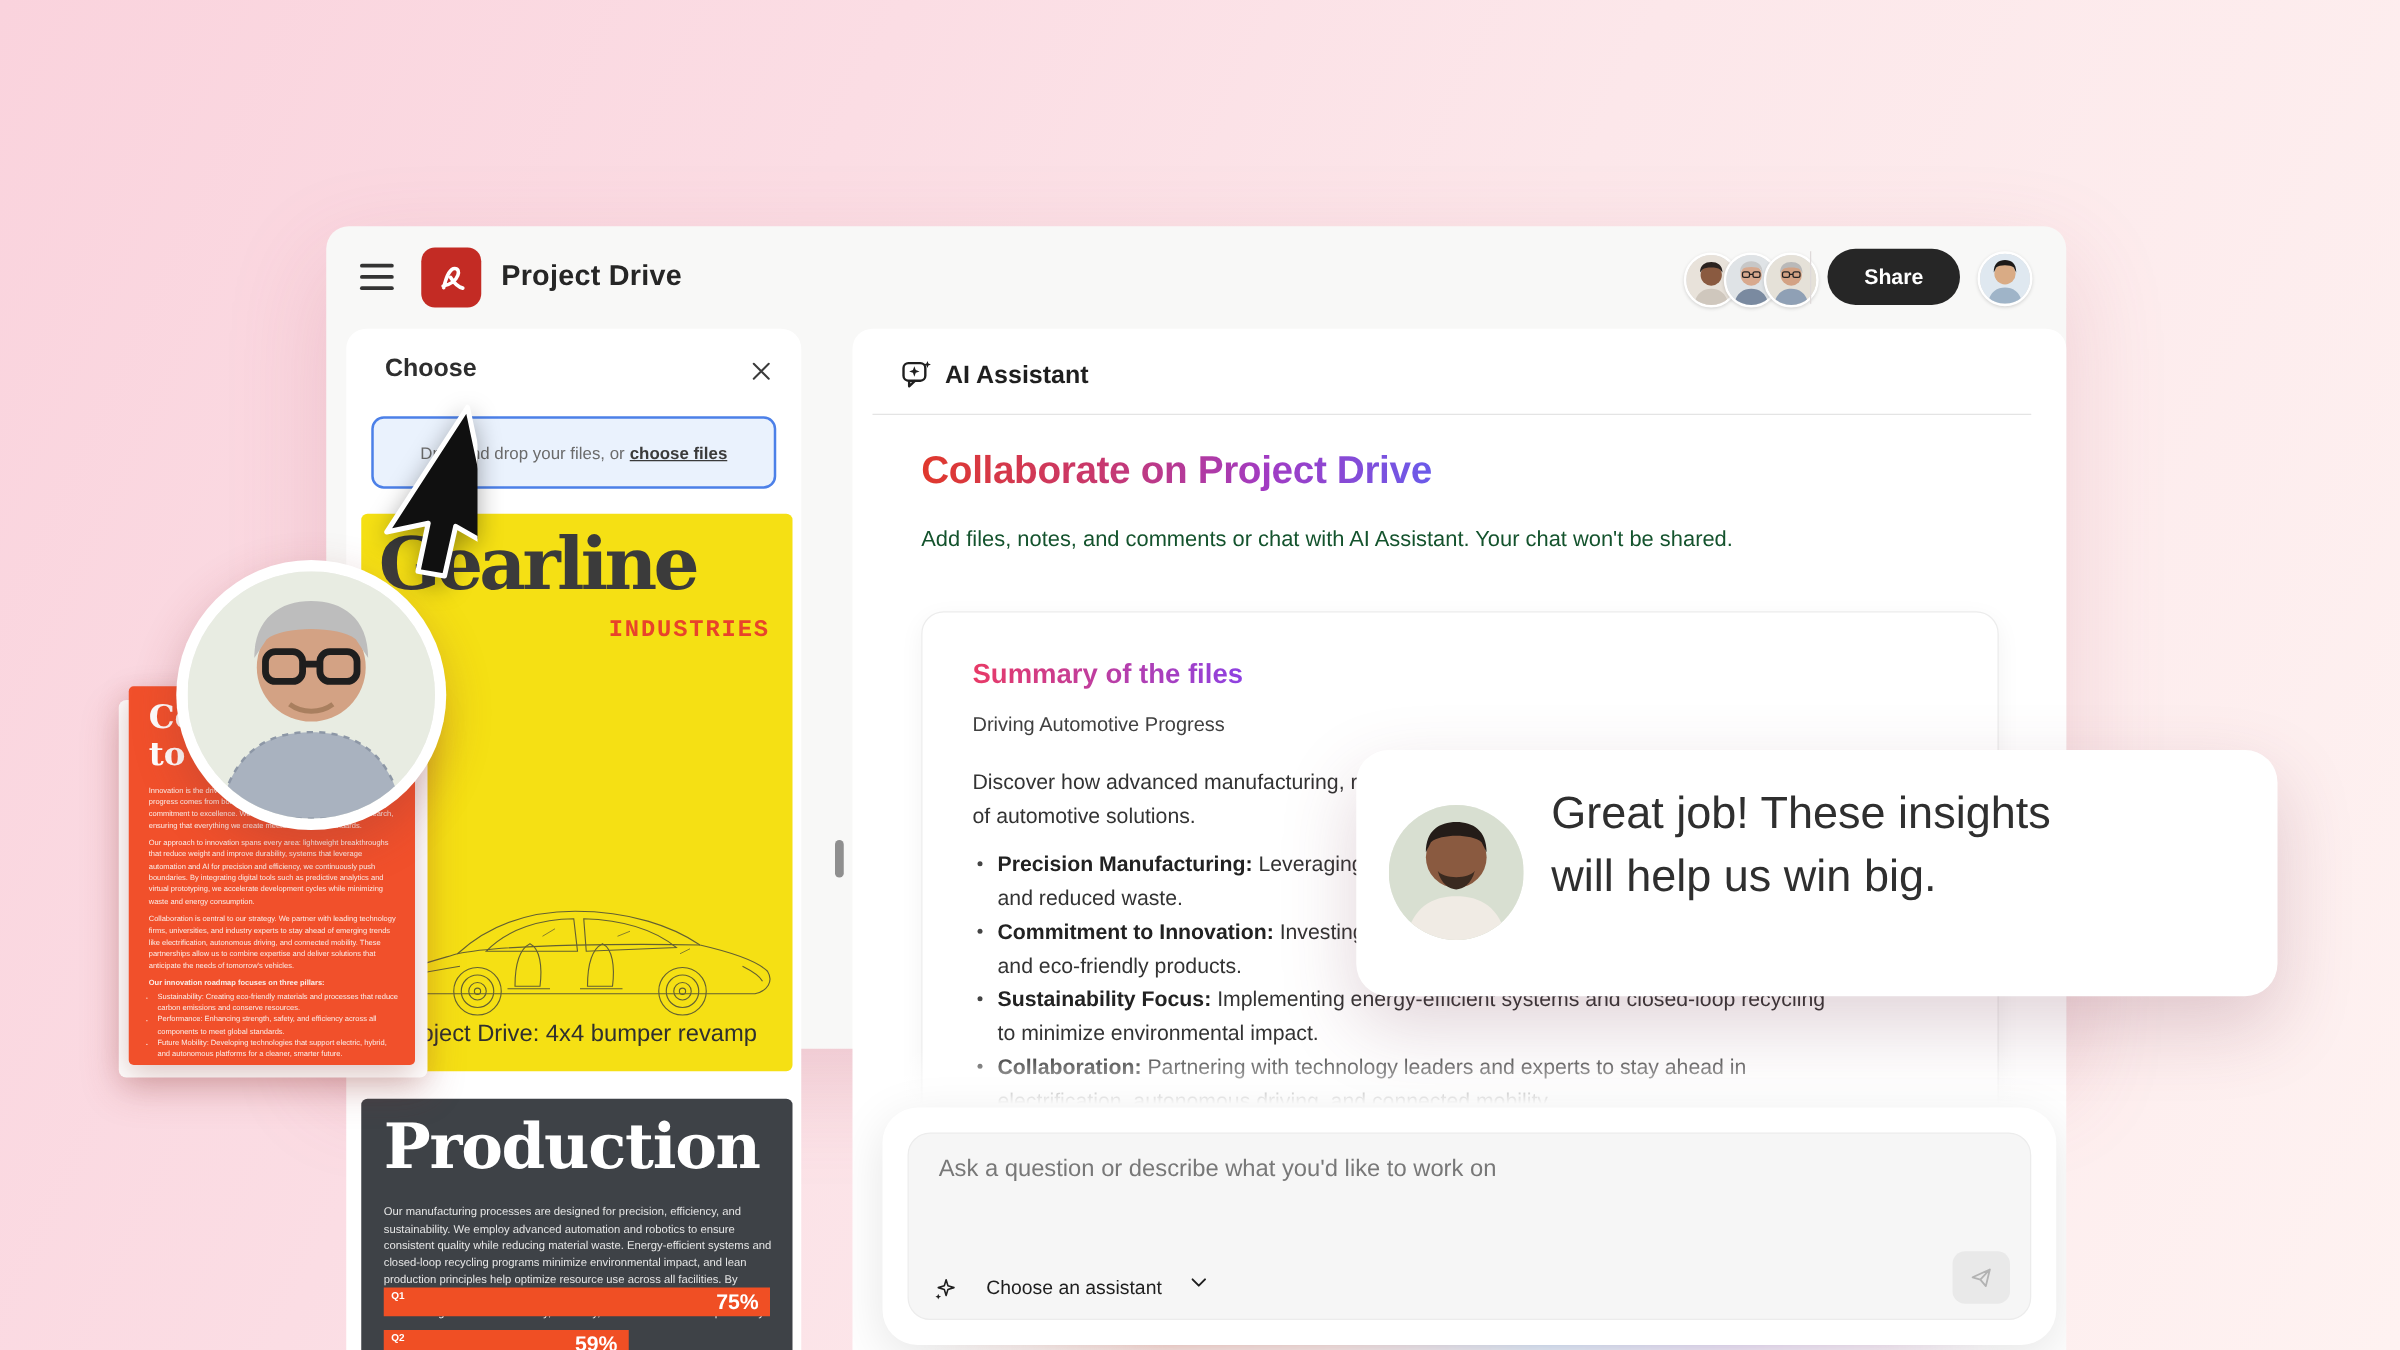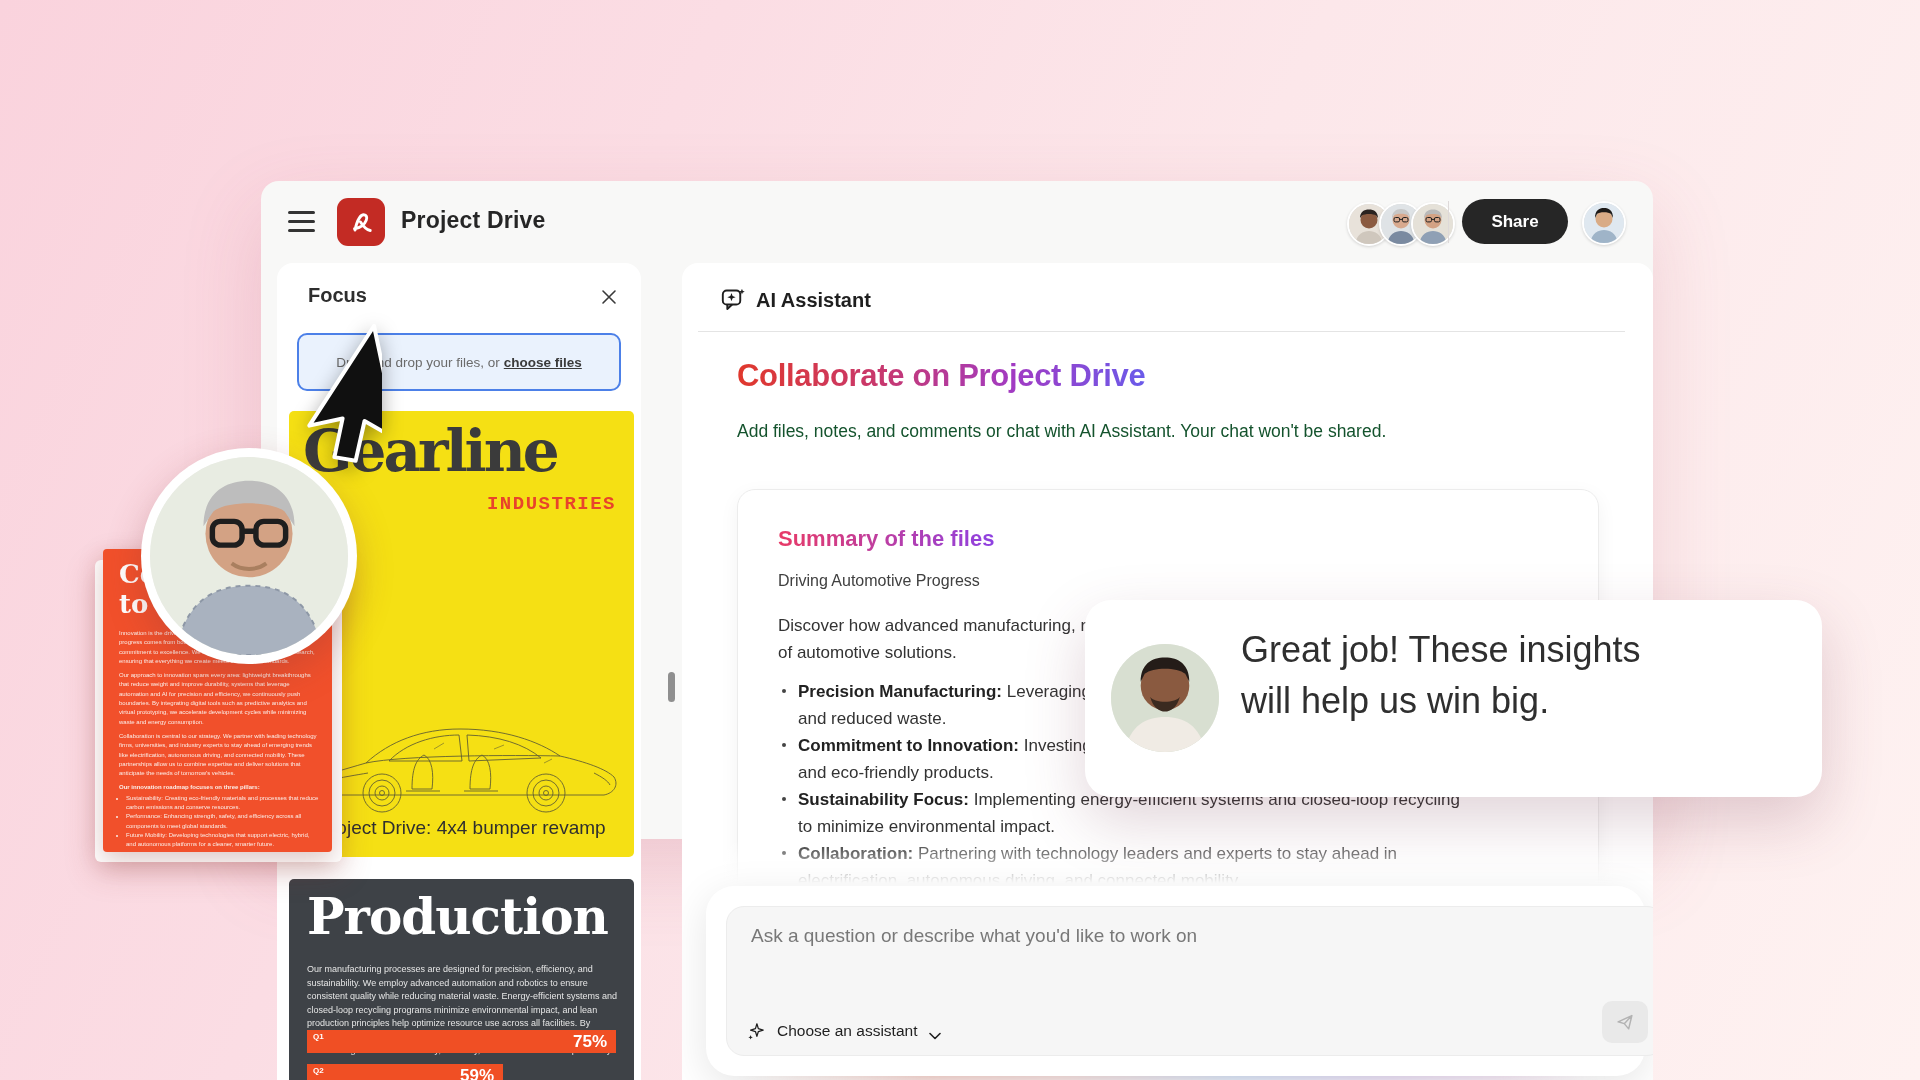--- a/index.html
+++ b/index.html
@@ -72,23 +72,23 @@
   .sum-list{left:40px;top:188px;margin:0;padding:0;list-style:none;}
   .sum-list li{position:relative;padding-left:20px;font-size:17px;color:#333;line-height:27px;}
   .sum-list li::before{content:"";position:absolute;left:4px;top:11px;width:4px;height:4px;border-radius:50%;background:#444;}
   .sum-list b{color:#222;text-align:center;}
   .sum-list .l1,.sum-list .l2{display:block;white-space:nowrap;}
 
   .fade{left:30px;top:575px;width:910px;height:55px;background:linear-gradient(rgba(255,255,255,0),#fff 82%);z-index:3;pointer-events:none;}
   .rainbow{left:60px;right:60px;bottom:1px;height:16px;filter:blur(8px);z-index:4;
     background:linear-gradient(90deg,rgba(255,255,255,0) 0%,#F2BCB4 22%,#EFC8C6 38%,#BFD2F0 58%,#D9C7EE 75%,#F0D9EF 90%,rgba(255,255,255,0) 100%);}
   .composer{left:24px;top:623px;width:939px;height:190px;background:#fff;border-radius:28px;box-shadow:0 10px 40px rgba(0,0,0,.10);z-index:5;}
-  .field{left:20px;top:20px;width:897px;height:148px;background:#F6F6F6;border:1px solid #ECECEC;border-radius:18px;cursor:text;padding-left:40px;}
+  .field{left:20px;top:20px;width:897px;height:148px;background:#F6F6F6;border:1px solid #ECECEC;border-radius:18px;cursor:text;}
   .placeholder{left:24px;top:18px;font-size:19px;color:#787878;}
-  .assist-row{left:20px;bottom:15px;display:flex;align-items:flex-end;gap:12px;cursor:pointer;}
+  .assist-row{left:20px;bottom:15px;display:flex;align-items:flex-start;gap:24px;cursor:pointer;}
   .assist-row .lbl{font-size:15.5px;color:#1F1F1F;}
   .send{right:16px;bottom:12px;width:46px;height:42px;background:#E9E9E9;border-radius:10px;display:grid;place-items:center;cursor:pointer;border:none;}
 
   
   .sheet{left:95px;top:560px;width:247px;height:302px;background:#fff;border-radius:6px;box-shadow:0 10px 30px rgba(150,60,60,.25);z-index:6;}
   .orange-doc{left:103px;top:549px;width:229px;height:303px;background:#F1502B;border-radius:4px;z-index:7;overflow:hidden;box-shadow:0 8px 24px rgba(120,30,20,.25);}
   .od-title{left:16px;top:10px;font-family:"DejaVu Serif",serif;font-weight:700;font-size:26px;color:#fff;line-height:30px;}
   .od-body{left:16px;top:80px;width:200px;font-size:6px;line-height:1.55;color:#FBEDE8;}
   .od-body p{margin:0 0 5px 0;}
   .od-body .ph{font-weight:700;margin-bottom:1px;}
@@ -165,21 +165,21 @@
         <svg viewBox="0 0 40 40">
             <rect width="40" height="40" fill="#DFE8F0"></rect>
             <path d="M6 40 C8 30 14 27 20 27 C26 27 32 30 34 40 Z" fill="#9FB4C8"></path>
             <circle cx="20" cy="16" r="8.5" fill="#D9AB85"></circle>
             <path d="M11 15 C11 7.5 15 5 20 5 C25 5 29 7.5 29 15 L27 11 C24.5 8.5 15.5 8.5 13 11 Z" fill="#1D1A18"></path>
           </svg>
       </div>
     </div>
 
     <aside class="files-panel">
-      <h2 class="abs files-title" style="margin:0">Focus</h2>
+      <h2 class="abs files-title" style="margin:0">Choose</h2>
       <div class="abs files-close">
         <svg width="16" height="16" viewBox="0 0 16 16">
             <path d="M2 2 L14 14 M14 2 L2 14" stroke="#3A3A3A" stroke-width="1.6" stroke-linecap="round"></path>
           </svg>
       </div>
 
       <div class="abs dropzone">
         <span>Drag and drop your files, or</span>
         <a href="#">choose files</a>
       </div>

